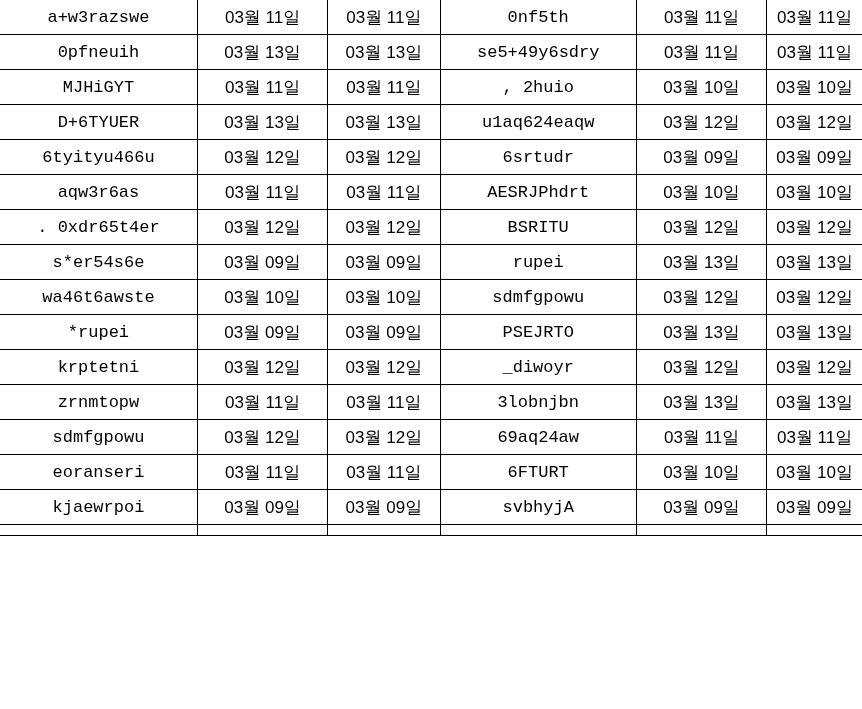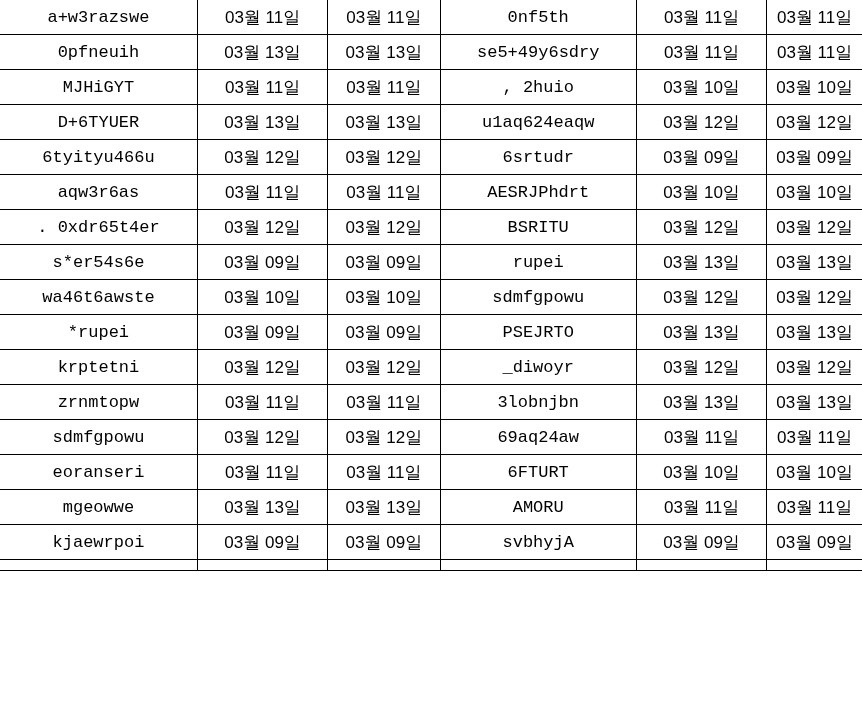--- a/index.html
+++ b/index.html
@@ -169,28 +169,20 @@
       </tr>
       <tr>
         <td class="col-name">eoranseri</td>
         <td class="col-date">03월 11일</td>
         <td class="col-date">03월 11일</td>
         <td class="col-name">6FTURT</td>
         <td class="col-date">03월 10일</td>
         <td class="col-date">03월 10일</td>
       </tr>
       <tr>
-        <td class="col-name">mgeowwe</td>
-        <td class="col-date">03월 13일</td>
-        <td class="col-date">03월 13일</td>
-        <td class="col-name">AMORU</td>
-        <td class="col-date">03월 11일</td>
-        <td class="col-date">03월 11일</td>
-      </tr>
-      <tr>
         <td class="col-name">kjaewrpoi</td>
         <td class="col-date">03월 09일</td>
         <td class="col-date">03월 09일</td>
         <td class="col-name">svbhyjA</td>
         <td class="col-date">03월 09일</td>
         <td class="col-date">03월 09일</td>
       </tr>
       <tr class="last-row">
         <td class="col-name"></td>
         <td class="col-date"></td>

